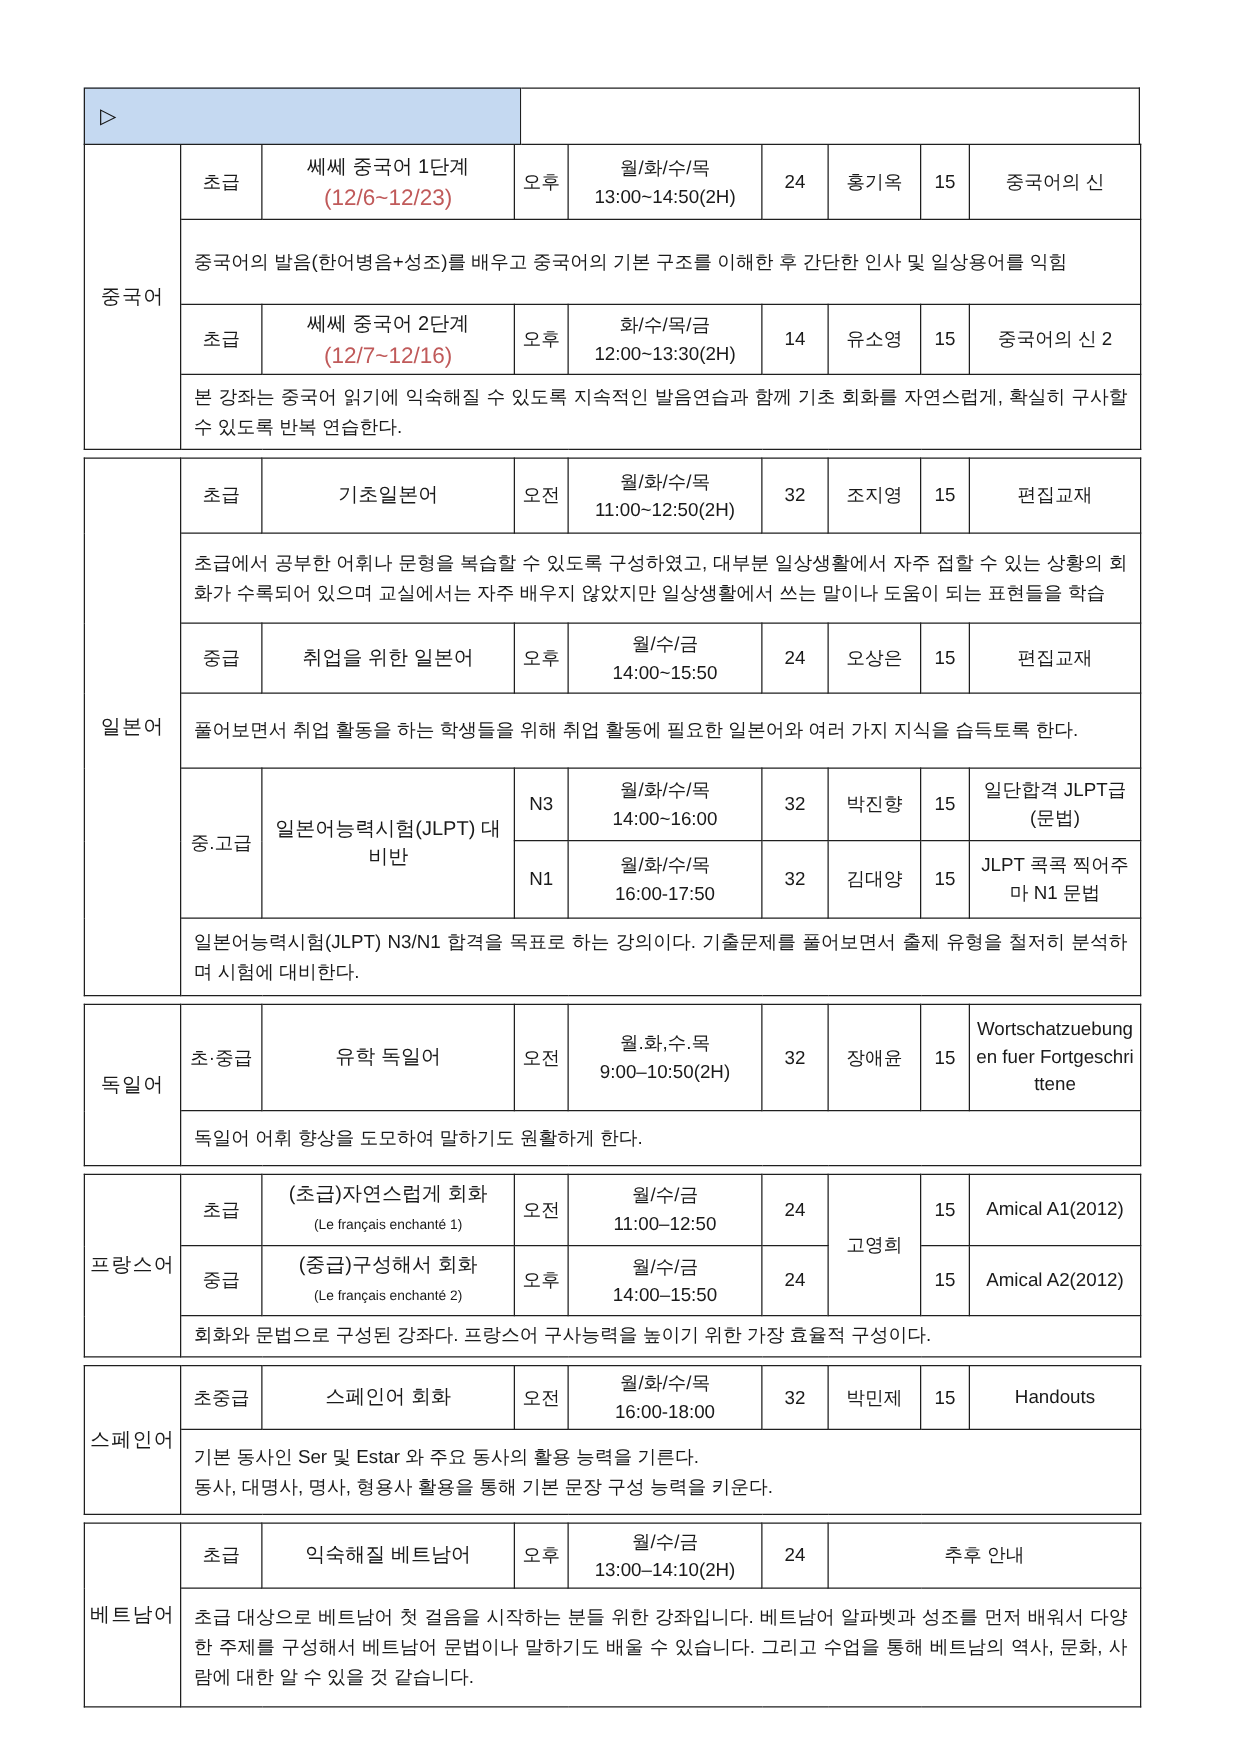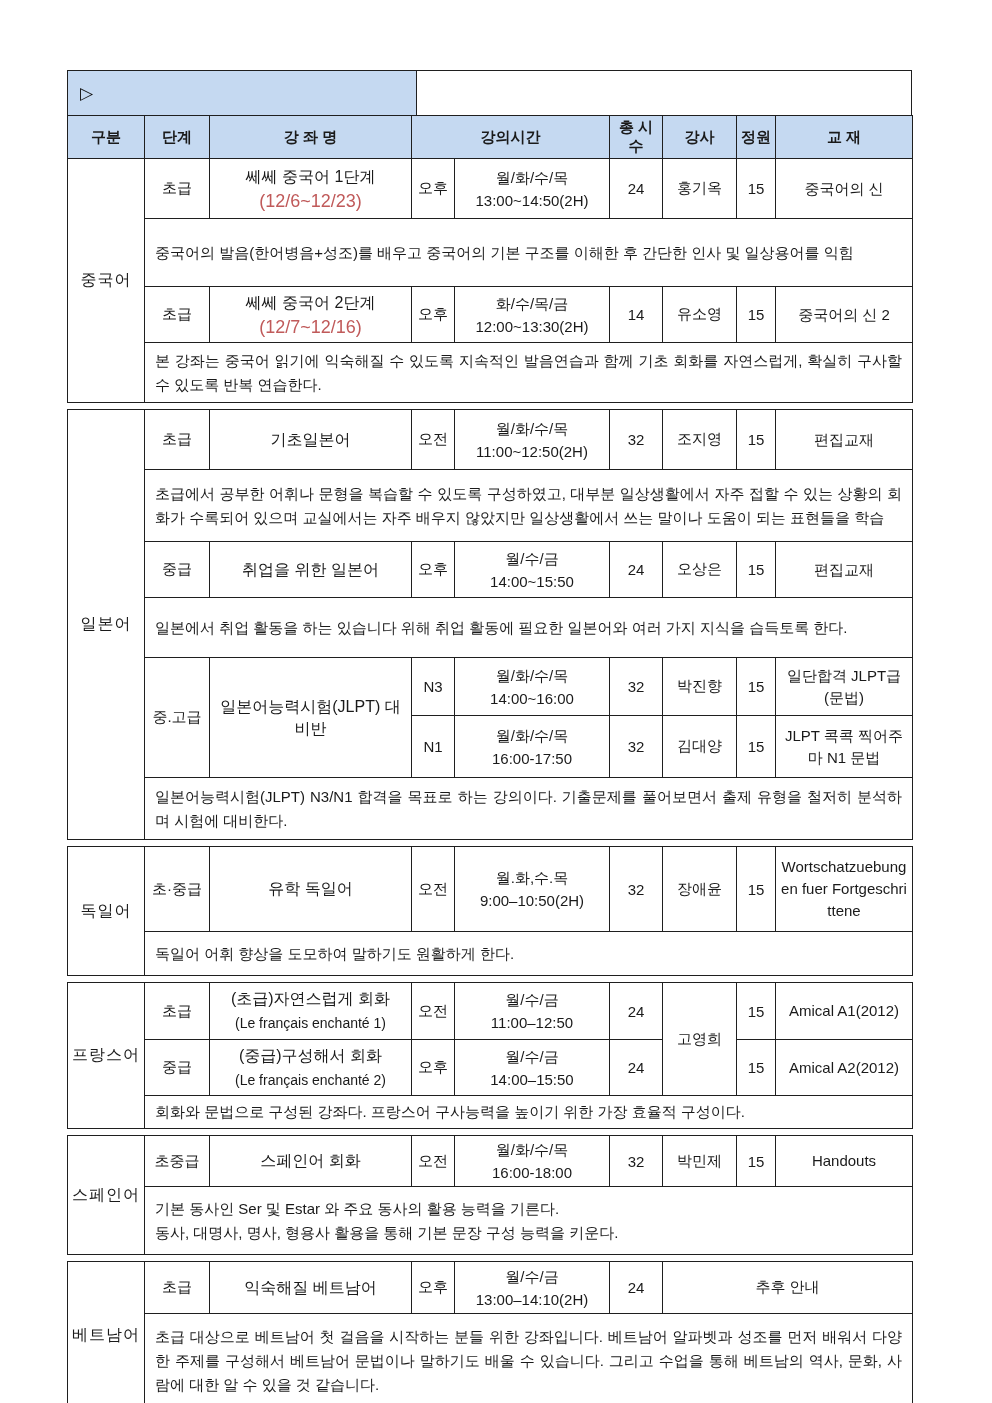--- a/index.html
+++ b/index.html
@@ -19,66 +19,41 @@
        font-size:15px; padding:2px 4px; box-sizing:border-box; color:#1a1a1a; }
 
   .header-table { margin-top:-1px; }
   .header-table td { background:#C5D9F1; font-weight:bold; height:29px; font-size:15px; }
 
   .section-table { margin-top:6px; }
   .section-table.first { margin-top:-1px; }
 
   .lang { font-size:16px; letter-spacing:1px; }
   .cn   { font-size:16px; line-height:22px; }
-  .cn .sub  { display:block; font-size:14px; margin-top:2px; }
+  .cn .sub  { display:block; font-size:11px; margin-top:2px; }
   .cn .date { display:block; font-size:18px; margin-top:2px; color:#C05A5A; }
   .sch  { line-height:23px; }
   .sch span { display:block; }
   .desc { text-align:justify; padding:4px 10px; line-height:24px; word-break:break-all;
           white-space:pre-line; }
   .tb   { word-break:break-all; line-height:22px; }
 </style>
 </head>
 <body>
 
 <div class="page">
   <div class="content">
 
     <div class="title-row">
       <div class="title-box">
         <span class="marker">▷</span>
       </div>
       <div class="title-spacer"></div>
     </div>
 
-    <table class="header-table">
-      <colgroup>
-          <col style="width:77px">
-          <col style="width:65px">
-          <col style="width:202px">
-          <col style="width:43px">
-          <col style="width:155px">
-          <col style="width:53px">
-          <col style="width:74px">
-          <col style="width:39px">
-          <col style="width:137px">
-        </colgroup>
-      <tbody>
-          <tr>
-        <td>구분</td>
-        <td>단계</td>
-        <td>강 좌 명</td>
-        <td colspan="2">강의시간</td>
-        <td>총 시수</td>
-        <td>강사</td>
-        <td>정원</td>
-        <td>교 재</td>
-      </tr>
-        </tbody>
-    </table>
 
     <table class="section-table first">
       <colgroup>
           <col style="width:77px">
           <col style="width:65px">
           <col style="width:202px">
           <col style="width:43px">
           <col style="width:155px">
           <col style="width:53px">
           <col style="width:74px">
@@ -165,21 +140,21 @@
           <td class="sch">
             <span>월/수/금</span>
             <span>14:00~15:50</span>
           </td>
           <td class="hr">24</td>
           <td class="ins">오상은</td>
           <td class="cap">15</td>
           <td class="tb">편집교재</td>
         </tr>
         <tr style="height:60px">
-          <td colspan="8" class="desc">일본에서 취업 활동을 하는 있습니다 위해 취업 활동에 필요한 일본어와 여러 가지 지식을 습득토록 한다.</td>
+          <td colspan="8" class="desc">풀어보면서 취업 활동을 하는 학생들을 위해 취업 활동에 필요한 일본어와 여러 가지 지식을 습득토록 한다.</td>
         </tr>
         <tr style="height:58px">
           <td rowspan="2" class="lv">중.고급</td>
           <td rowspan="2" class="cn">일본어능력시험(JLPT) 대비반</td>
           <td class="am">N3</td>
           <td class="sch">
             <span>월/화/수/목</span>
             <span>14:00~16:00</span>
           </td>
           <td class="hr">32</td>

